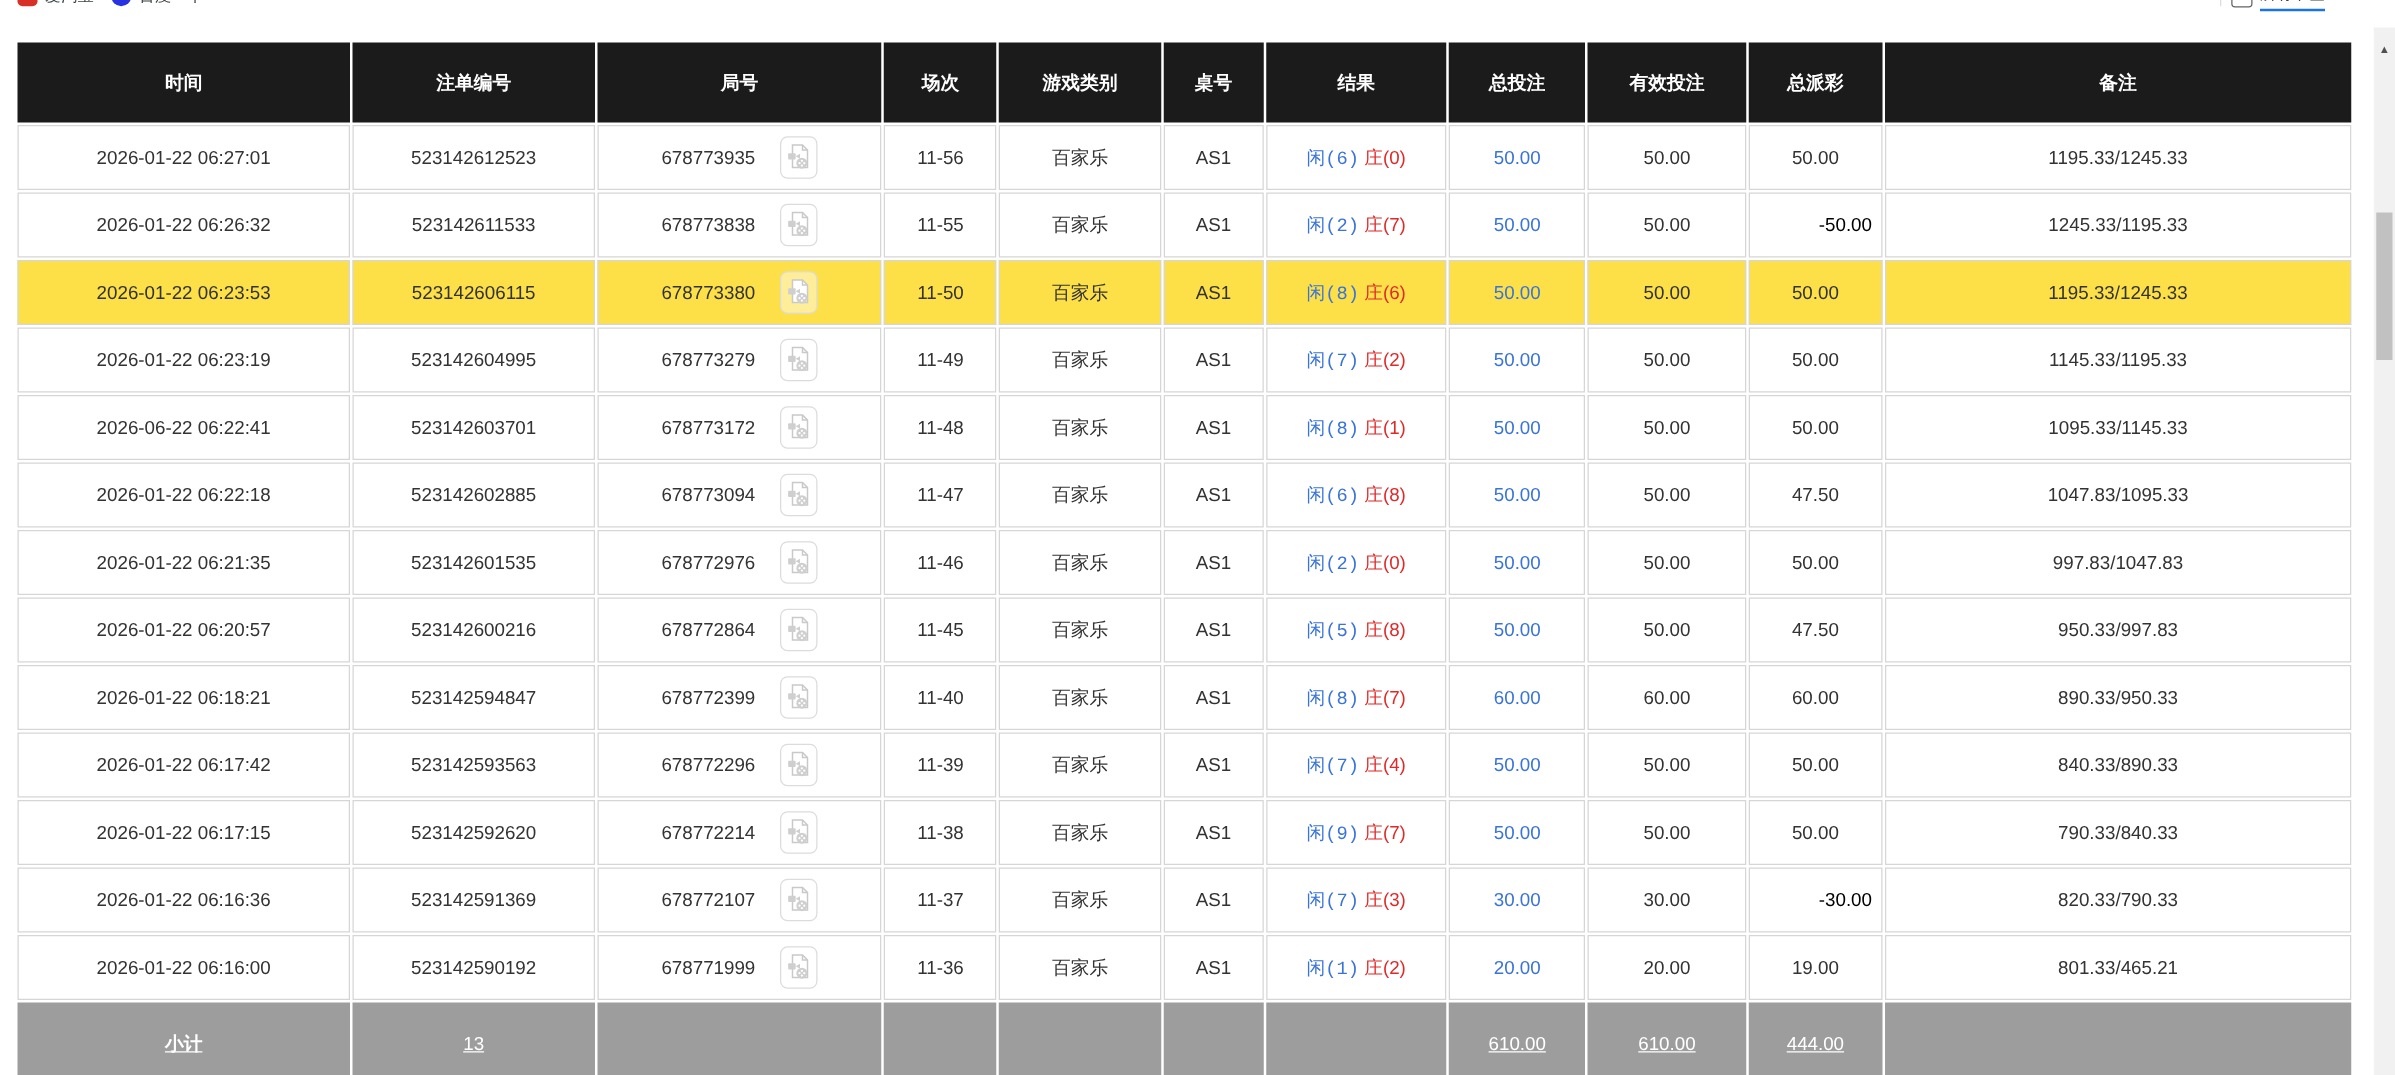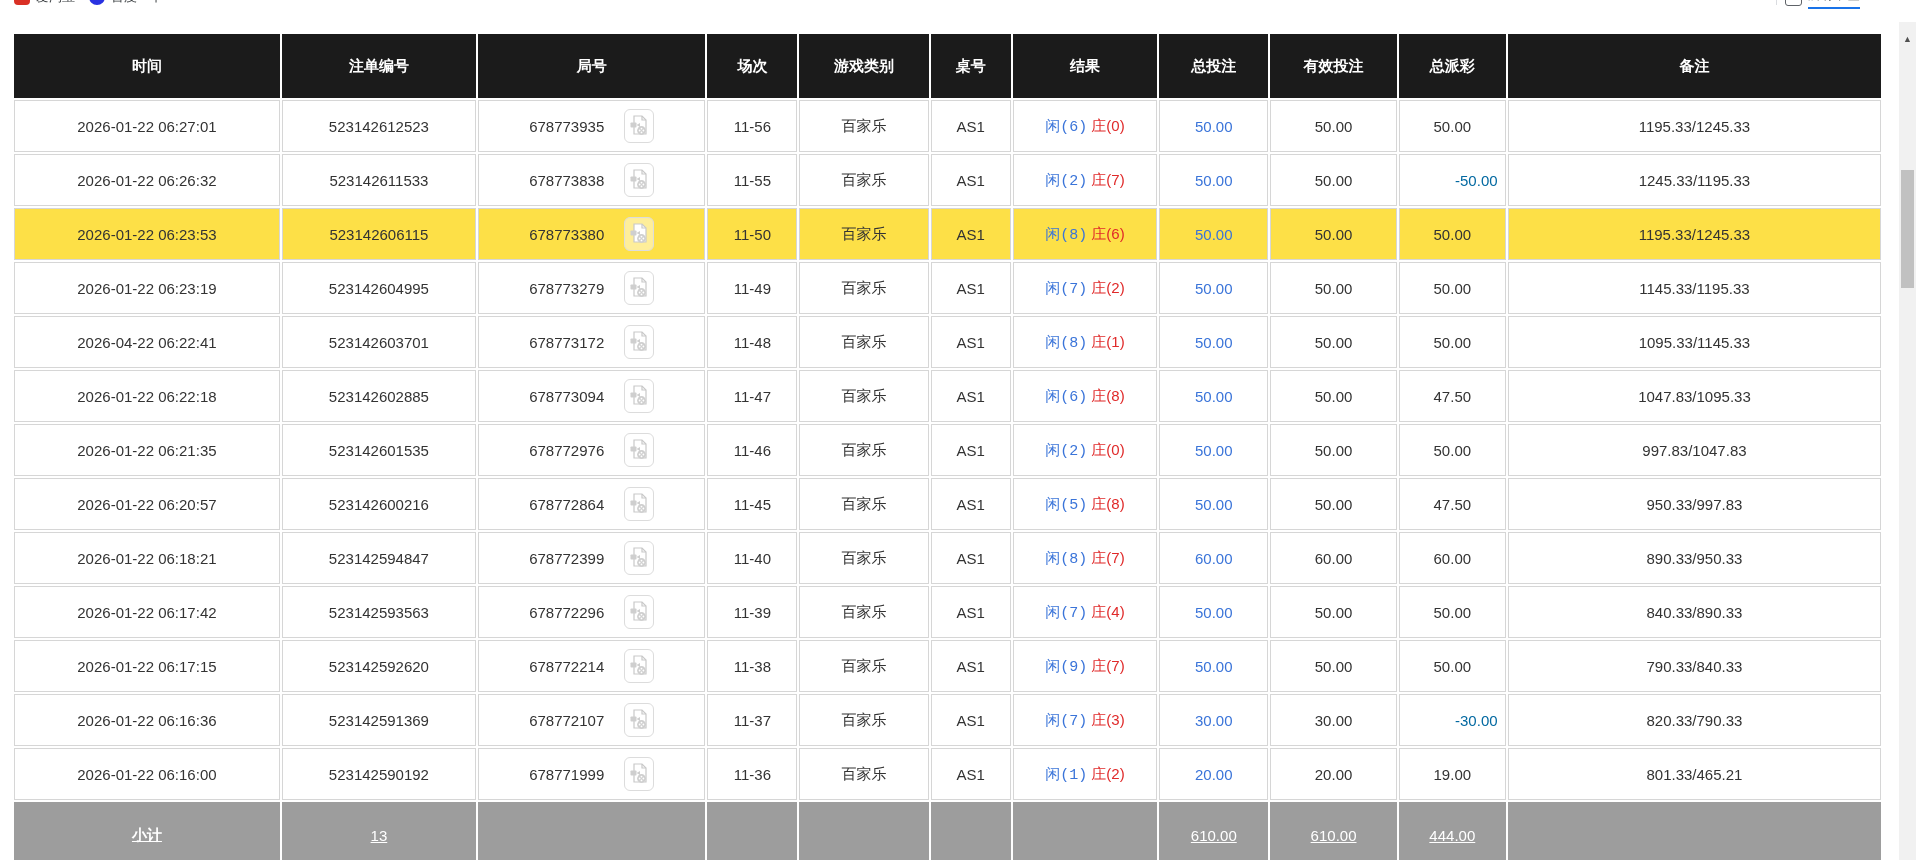--- a/index.html
+++ b/index.html
@@ -41,21 +41,21 @@
   tr.highlight td.cell{background:#fde047;}
   .round-wrap{display:inline-flex;align-items:center;gap:20px;}
   .video-btn{
     display:inline-flex;align-items:center;justify-content:center;
     width:30px;height:34px;border:1px solid #dcdcdc;border-radius:6px;
     background:rgba(255,255,255,0.45);cursor:pointer;padding:0;
   }
   .blue{color:#3a74d9;font-family:Liberation Mono, monospace;}
   .red{color:#e02a2a;}
   td.cell .bet-link{color:#3a74d9;cursor:pointer;}
-  td.cell.neg{color:#0369a1;padding-left:48px;}
+  td.cell.neg{color:#000000;padding-left:48px;}
   tr.foot td{
     background:#9d9d9d;color:#ffffff;height:34px;font-size:15px;
     text-align:center;vertical-align:middle;padding:16px;text-decoration:underline;
   }
   tr.foot td.flabel{font-weight:bold;}
 </style>
 </head>
 <body>
 
 <div class="bm-clip">
@@ -242,21 +242,21 @@
       <span class="red">庄(2)</span>
     </td>
     <td class="cell">
       <span class="bet-link">50.00</span>
     </td>
     <td class="cell">50.00</td>
     <td class="cell payout">50.00</td>
     <td class="cell">1145.33/1195.33</td>
   </tr>
       <tr>
-    <td class="cell">2026-04-22 06:22:41</td>
+    <td class="cell">2026-06-22 06:22:41</td>
     <td class="cell">523142603701</td>
     <td class="cell">
       <span class="round-wrap">
         <span>678773172</span>
         <button class="video-btn">
           <svg width="22" height="26" viewBox="0 0 22 26">
             <path d="M6 3 h8 l4 4 v14 h-12 z" fill="#ffffff" stroke="#c9c9c9" stroke-width="1.2"></path>
             <path d="M14 3 v4 h4" fill="none" stroke="#c9c9c9" stroke-width="1.2"></path>
             <rect x="2.5" y="9.5" width="6" height="5" rx="0.8" fill="#cfcfcf"></rect>
             <path d="M8.5 12 l3.5 -2 v4 z" fill="#cfcfcf"></path>

